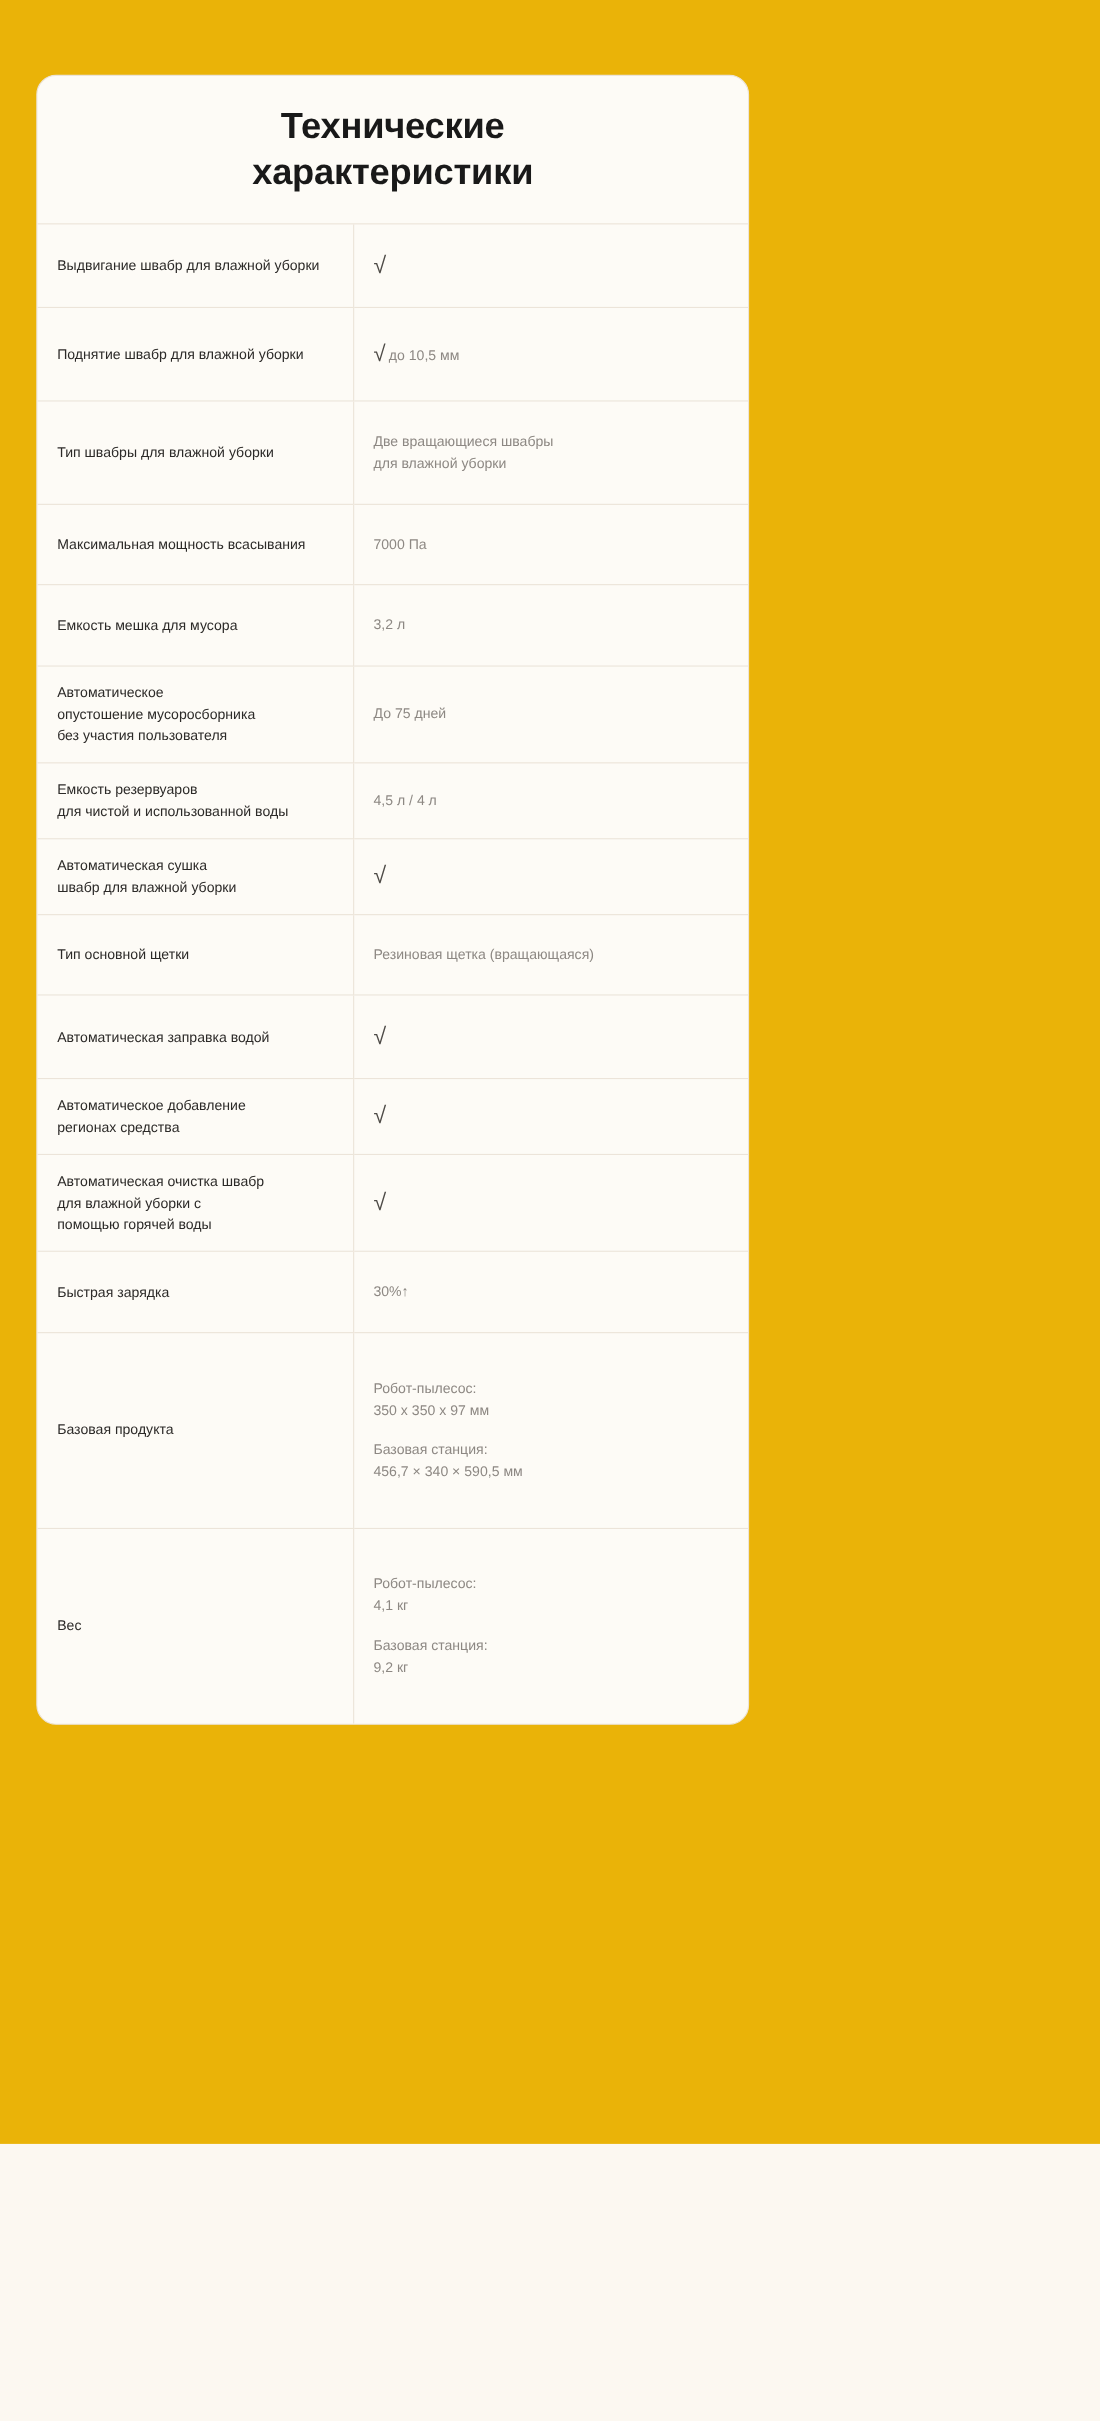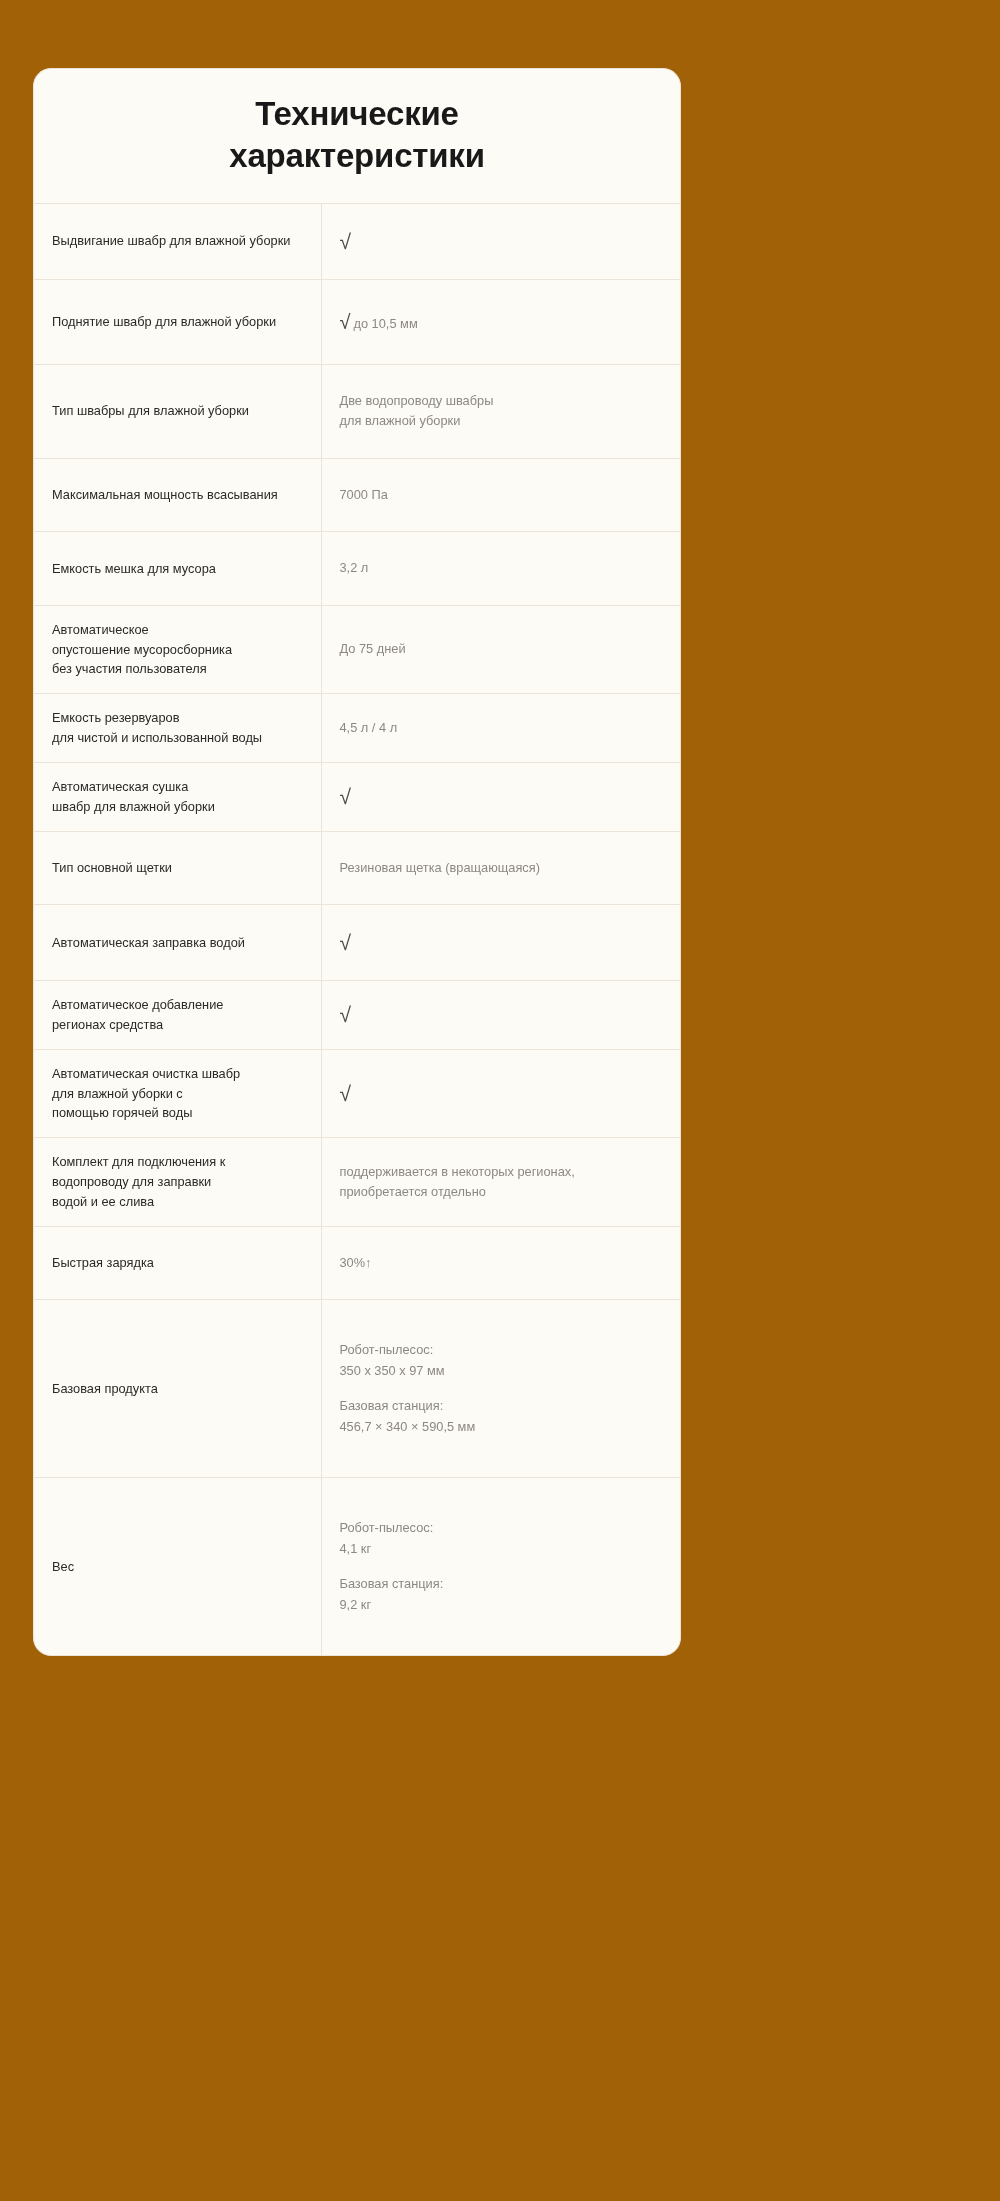--- a/index.html
+++ b/index.html
@@ -6,22 +6,22 @@
   * { box-sizing: border-box; }
   html, body {
     margin: 0;
     padding: 0;
     background: #fcf8f1;
     font-family: "Liberation Sans", sans-serif;
   }
   #page {
     position: relative;
     width: 1000px;
-    height: 2201px;
-    background: #a16207;
+    height: 1949px;
+    background: #eab308;
     overflow: hidden;
   }
   #spec-card {
     position: absolute;
     left: 33px;
     top: 68px;
     width: 648px;
     background: #fdfbf6;
     border: 1px solid #ece4d9;
     border-radius: 18px;
@@ -100,21 +100,21 @@
       <tr class="spec-row r-tall">
             <td class="spec-label">Выдвигание швабр для влажной уборки</td>
             <td class="spec-value check">√</td>
           </tr>
           <tr class="spec-row r-tall">
             <td class="spec-label">Поднятие швабр для влажной уборки</td>
             <td class="spec-value"><span class="chk">√</span><span class="chk-txt">до 10,5 мм</span></td>
           </tr>
           <tr class="spec-row r-tall">
             <td class="spec-label">Тип швабры для влажной уборки</td>
-            <td class="spec-value">Две водопроводу швабры
+            <td class="spec-value">Две вращающиеся швабры
 для влажной уборки</td>
           </tr>
           <tr class="spec-row r-tall">
             <td class="spec-label">Максимальная мощность всасывания</td>
             <td class="spec-value">7000 Па</td>
           </tr>
           <tr class="spec-row r-tall">
             <td class="spec-label">Емкость мешка для мусора</td>
             <td class="spec-value">3,2 л</td>
           </tr>
@@ -146,27 +146,20 @@
             <td class="spec-label">Автоматическое добавление
 регионах средства</td>
             <td class="spec-value check">√</td>
           </tr>
           <tr class="spec-row">
             <td class="spec-label">Автоматическая очистка швабр
 для влажной уборки с
 помощью горячей воды</td>
             <td class="spec-value check">√</td>
           </tr>
-          <tr class="spec-row">
-            <td class="spec-label">Комплект для подключения к
-водопроводу для заправки
-водой и ее слива</td>
-            <td class="spec-value">поддерживается в некоторых регионах,
-приобретается отдельно</td>
-          </tr>
           <tr class="spec-row r-tall">
             <td class="spec-label">Быстрая зарядка</td>
             <td class="spec-value">30%↑</td>
           </tr>
           <tr class="spec-row r-xtall">
             <td class="spec-label">Базовая продукта</td>
             <td class="spec-value"><span class="blk">Робот-пылесос:
 350 x 350 x 97 мм</span><span class="gap"></span><span class="blk">Базовая станция:
 456,7 × 340 × 590,5 мм</span></td>
           </tr>

